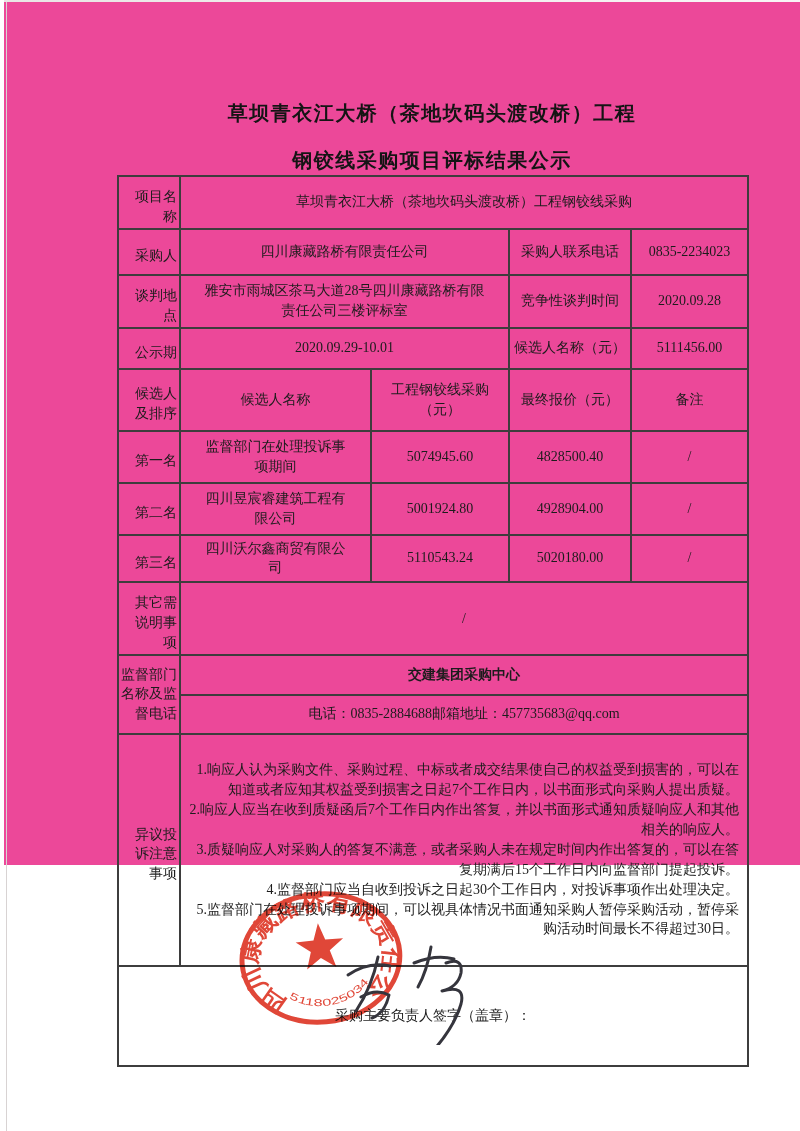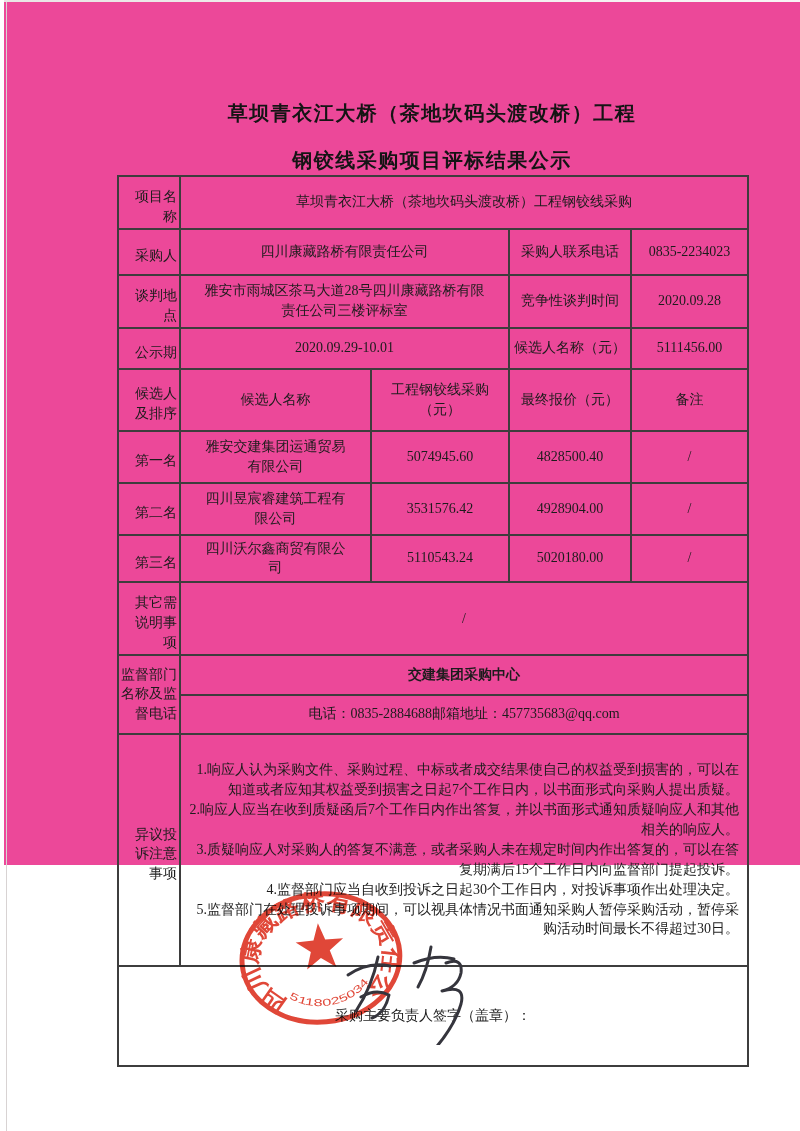--- a/index.html
+++ b/index.html
@@ -78,29 +78,29 @@
       <tr style="height:62px">
         <td class="lbl">候选人及排序</td>
         <td class="ctr">候选人名称</td>
         <td class="ctr prewrap">工程钢铰线采购
 （元）</td>
         <td class="ctr">最终报价（元）</td>
         <td class="ctr">备注</td>
       </tr>
       <tr style="height:52px">
         <td class="lbl">第一名</td>
-        <td class="lft">雅安交建集团运通贸易有限公司</td>
+        <td class="lft">监督部门在处理投诉事项期间</td>
         <td class="ctr">5074945.60</td>
         <td class="ctr">4828500.40</td>
         <td class="ctr">/</td>
       </tr>
       <tr style="height:52px">
         <td class="lbl">第二名</td>
         <td class="lft">四川昱宸睿建筑工程有限公司</td>
-        <td class="ctr">3531576.42</td>
+        <td class="ctr">5001924.80</td>
         <td class="ctr">4928904.00</td>
         <td class="ctr">/</td>
       </tr>
       <tr style="height:45px">
         <td class="lbl">第三名</td>
         <td class="lft">四川沃尔鑫商贸有限公司</td>
         <td class="ctr">5110543.24</td>
         <td class="ctr">5020180.00</td>
         <td class="ctr">/</td>
       </tr>

